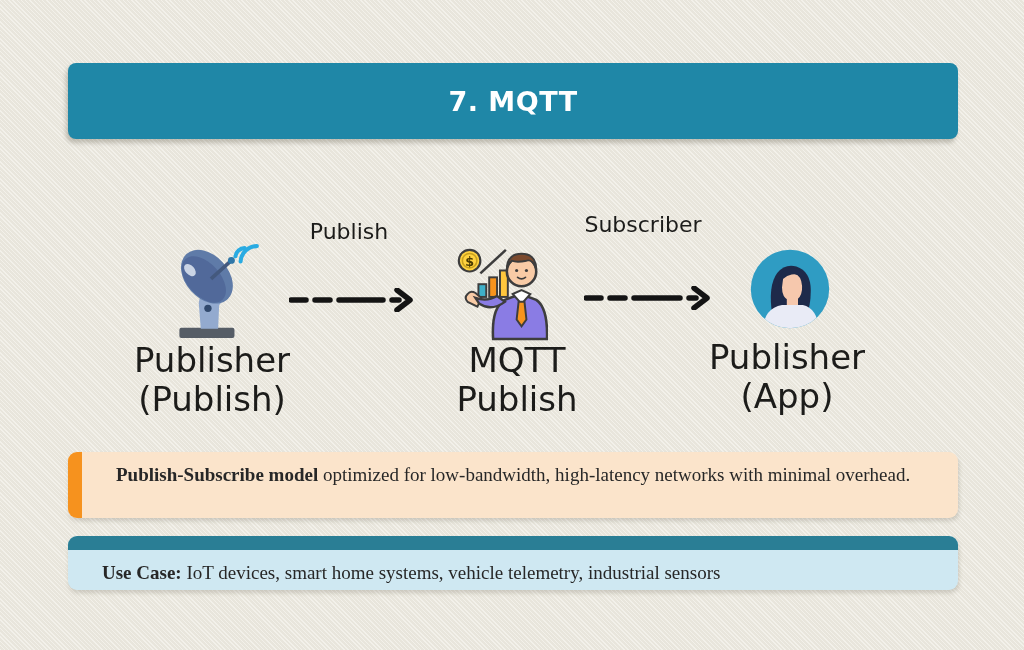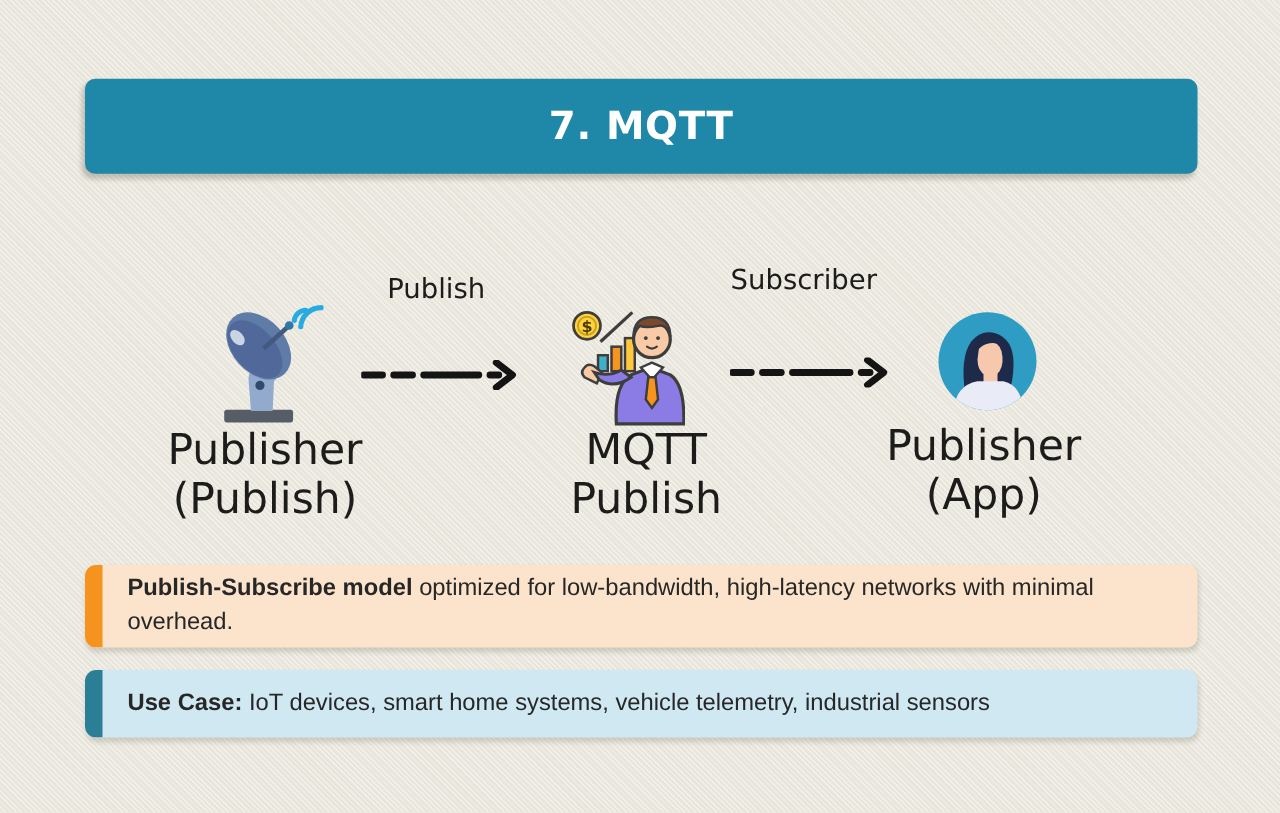--- a/index.html
+++ b/index.html
@@ -23,21 +23,21 @@
     width: 890px; height: 76px;
     background: #1f87a7;
     border-radius: 8px;
     box-shadow: -2px 4px 4px rgba(60,55,40,0.25);
     display: flex; align-items: center; justify-content: center;
   }
   .header-title {
     color: #ffffff;
     font-family: "DejaVu Sans", sans-serif;
     font-weight: bold;
-    font-size: 31px;
+    font-size: 27px;
     letter-spacing: 0.5px;
   }
 
   
   .edge-label {
     position: absolute;
     transform: translateX(-50%);
     font-family: "DejaVu Sans", sans-serif;
     font-size: 22px;
     color: #1c1c1a;
@@ -60,29 +60,30 @@
     position: absolute; left: 68px;
     width: 890px;
     border-radius: 9px;
     display: flex;
     box-shadow: 1px 3px 4px rgba(60,55,40,0.18);
     overflow: hidden;
   }
   .info-accent { flex: 0 0 14px; }
   .info-content {
     flex: 1;
-    display: flex; align-items: center;
-    padding: 10px 24px 10px 20px;
+    display: flex; align-items: flex-start;
+    padding: 10px 24px 10px 34px;
     font-size: 19px;
     line-height: 1.42;
     color: #272727;
+    font-family: Liberation Serif, serif;
   }
   .box-publish { top: 452px; height: 66px; background: #fbe4cb; }
   .box-publish .info-accent { background: #f6921e; }
-  .box-usecase { top: 536px; height: 54px; background: #cfe8f2; }
+  .box-usecase { top: 536px; height: 54px; background: #cfe8f2; flex-direction: column; }
   .box-usecase .info-accent { background: #2a7e95; }
   .bold-lead { font-weight: bold; }
 </style>
 </head>
 <body>
 
 <div class="canvas">
 
   <div class="header-bar">
     <div class="header-title">7. MQTT</div>

